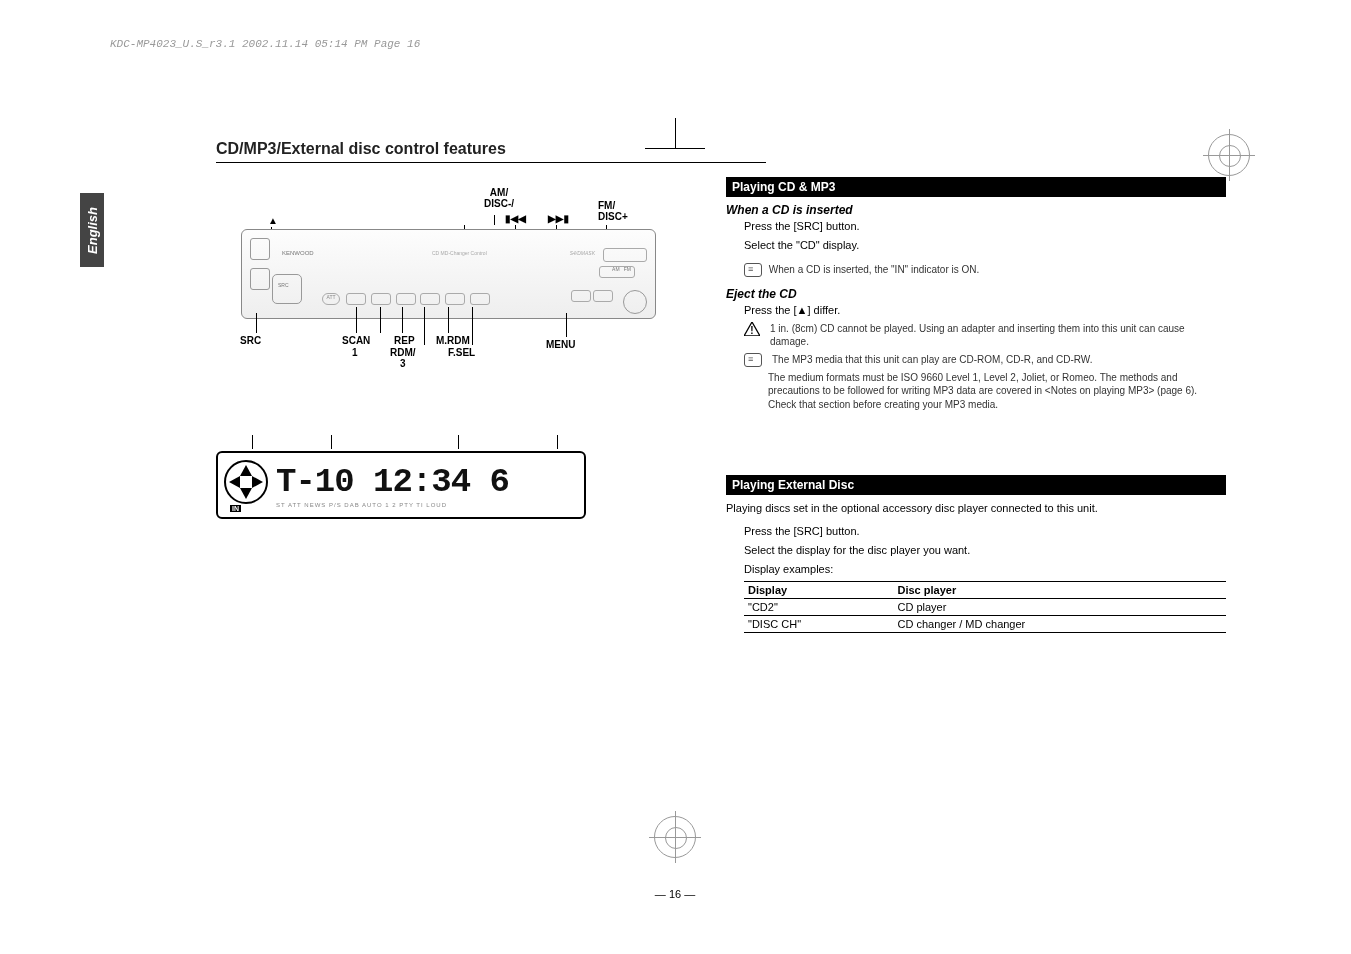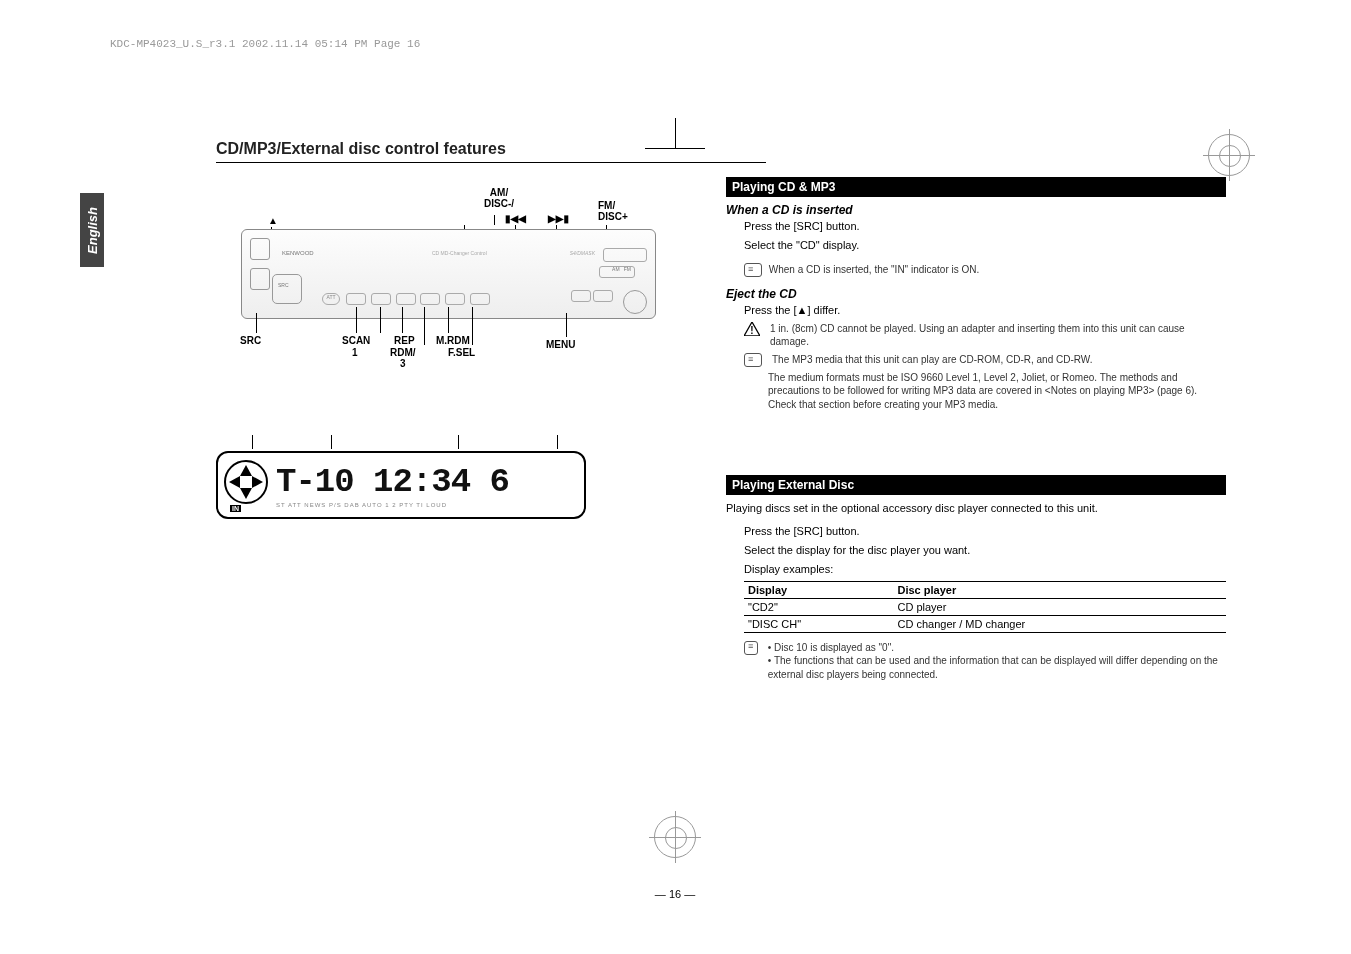--- a/index.html
+++ b/index.html
@@ -18,20 +18,21 @@
     top: 38px;
     left: 110px;
     width: 1130px;
     height: 880px;
   }
   .header-line {
     font-family: "Courier New", monospace;
     font-size: 11px;
     color: #999;
     margin-bottom: 90px;
+    font-style: italic;
   }
   .sidetab {
     position: absolute;
     left: -30px;
     top: 155px;
     width: 24px;
     height: 74px;
     background: #444;
     color: #fff;
     font-weight: bold;
@@ -148,21 +149,21 @@
     margin-bottom: 2px;
   }
   .disp-lines div {
     border-left: 1px solid #000;
     height: 10px;
   }
   .lcd-box {
     width: 370px;
     height: 68px;
     border: 2px solid #000;
-    border-radius: 12px;
+    border-radius: 6px;
     background: #fff;
     display: flex;
     align-items: center;
     padding: 0 6px;
     box-sizing: border-box;
   }
   .lcd-left {
     width: 46px;
     height: 50px;
     position: relative;
@@ -399,25 +400,18 @@
             <td>"CD2"</td>
             <td>CD player</td>
           </tr>
           <tr>
             <td>"DISC CH"</td>
             <td>CD changer / MD changer</td>
           </tr>
         </tbody>
           </table>
 
-        <div style="display:flex; align-items:flex-start; gap:6px; margin-left:18px;">
-          <span class="note-icon"></span>
-          <div>
-            <p class="body-text small" style="margin:0;">• <span>Disc 10 is displayed as "0".</span></p>
-            <p class="body-text small" style="margin:0;">• <span>The functions that can be used and the information that can be displayed will differ depending on the external disc players being connected.</span></p>
-          </div>
-        </div>
       </div>
     </div>
   </div>
 
   <div class="page-num">— 16 —</div>
 </div>
 
 </body></html>

